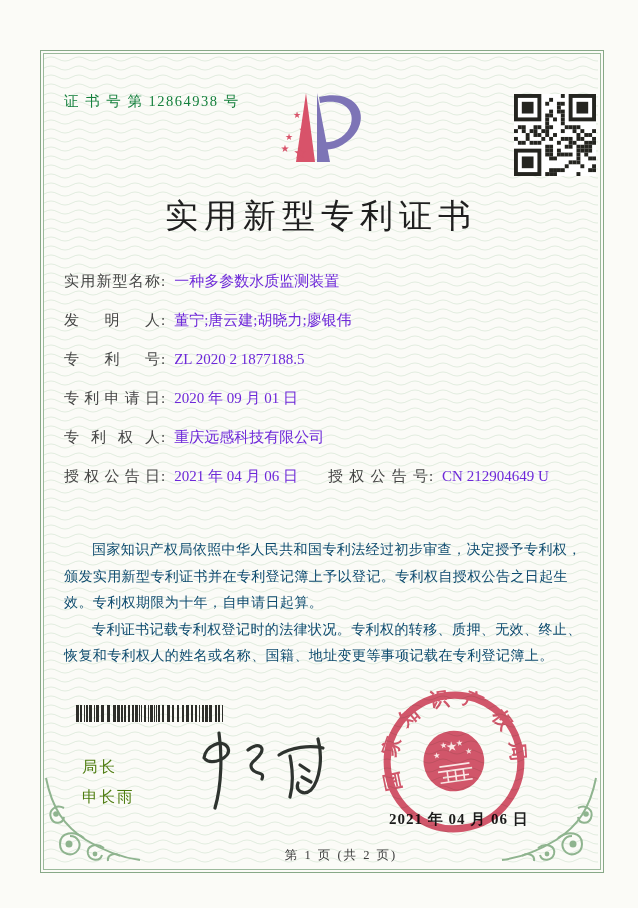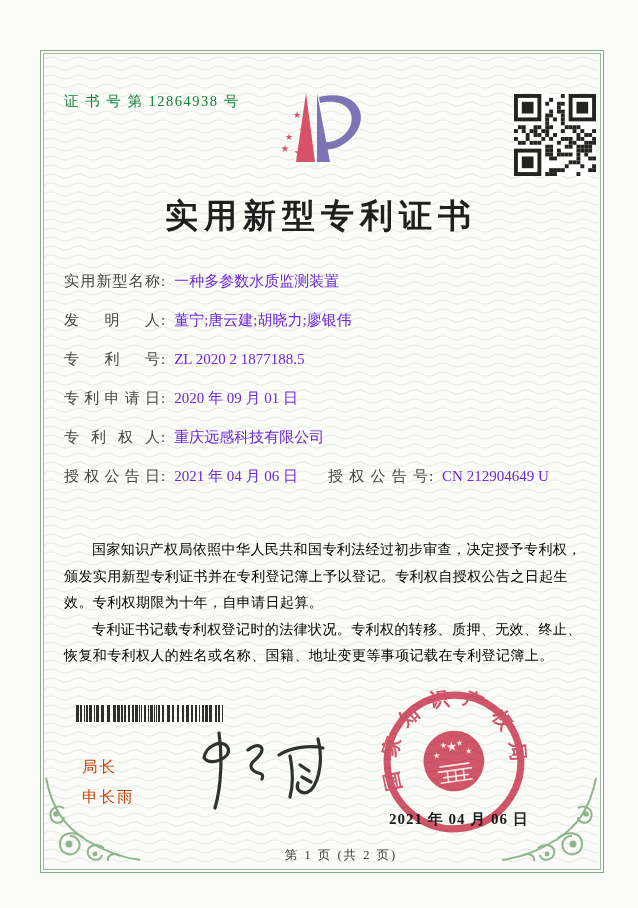--- a/index.html
+++ b/index.html
@@ -11,34 +11,34 @@
     font-family:"Liberation Serif","DejaVu Serif",serif;
     color:#3b3b3b;
   }
   .cert-frame{position:absolute;left:40px;top:50px;width:562px;height:821px;border:1.5px solid #87a887;z-index:1;}
   .cert-frame::after{content:"";position:absolute;inset:2px;border:1px solid #9bb99b;}
   .waves{position:absolute;left:44px;top:54px;z-index:0;}
   .cert-number{position:absolute;left:64px;top:92px;font-size:14.5px;letter-spacing:1.5px;color:#15803d;z-index:2;}
   .logo{position:absolute;left:260px;top:88px;z-index:2;}
   .qr{position:absolute;left:514px;top:94px;z-index:2;}
   .title{position:absolute;left:40px;top:194px;width:562px;text-align:center;
-    font-size:33px;font-weight:bold;letter-spacing:6px;color:#1f1f1f;z-index:2;}
+    font-size:33px;font-weight:normal;letter-spacing:6px;color:#1f1f1f;z-index:2;}
   .fields{position:absolute;left:64px;top:270px;width:520px;z-index:2;font-size:15px;color:#3d3d3d;}
   .field{margin-bottom:17px;line-height:22px;white-space:nowrap;}
   .flabel{display:inline-block;width:96px;text-align:justify;text-align-last:justify;vertical-align:top;color:#454545;}
   .fcolon{display:inline-block;margin:0 9px 0 1px;vertical-align:top;}
   .fvalue{display:inline-block;vertical-align:top;color:#6d28d9;}
   .fvalue.multiline{white-space:pre-wrap;width:406px;}
   .pair2{display:inline-block;margin-left:30px;}
   .pair2 .flabel{width:100px;}
   .paras{position:absolute;left:64px;top:537px;width:518px;z-index:2;
-    font-size:14px;line-height:26.5px;color:#000000;letter-spacing:0.4px;}
+    font-size:14px;line-height:26.5px;color:#0c4a6e;letter-spacing:0.4px;}
   .paras p{margin:0;text-indent:2em;}
   .barcode{position:absolute;left:76px;top:705px;z-index:2;}
-  .signer{position:absolute;left:82px;top:752px;z-index:2;font-size:15.5px;line-height:30px;color:#c2410c;letter-spacing:2px;font-family:Liberation Serif, serif;}
+  .signer{position:absolute;left:82px;top:752px;z-index:2;font-size:15.5px;line-height:30px;color:#4d7c0f;letter-spacing:2px;font-family:Liberation Serif, serif;}
   .signature{position:absolute;left:178px;top:726px;z-index:2;}
   .seal{position:absolute;left:368px;top:676px;z-index:4;mix-blend-mode:multiply;opacity:0.93;}
   .seal-date{position:absolute;left:389px;top:810px;z-index:3;font-size:15px;font-weight:600;letter-spacing:1px;color:#1c1c1c;}
   .page-note{position:absolute;left:40px;top:847px;width:562px;text-align:center;font-size:12.5px;letter-spacing:2px;color:#3a3a3a;z-index:2;padding-left:20px;}
   .back-note{position:absolute;left:0px;top:881px;width:600px;text-align:center;font-size:12.5px;letter-spacing:2px;color:#3a3a3a;z-index:2;}
   .corner{position:absolute;z-index:1;}
   .corner.br{left:498px;top:768px;}
   .corner.bl{left:42px;top:768px;transform:scaleX(-1);}
 </style>
 </head>

